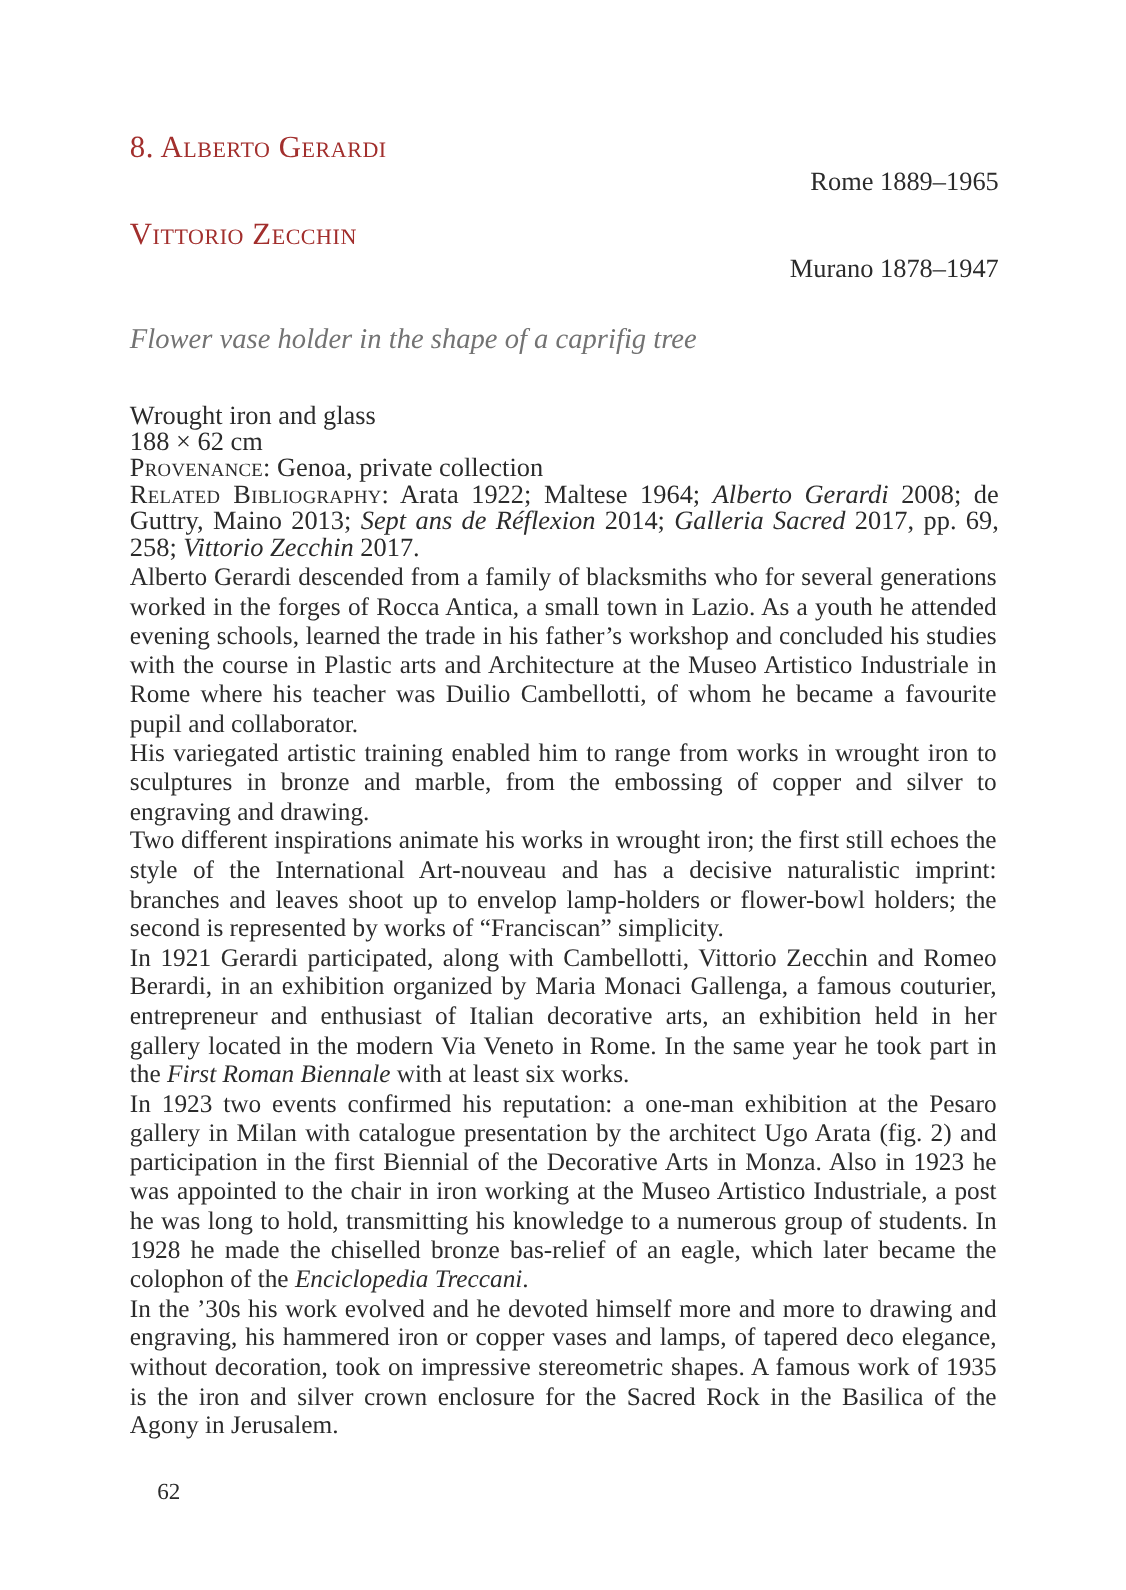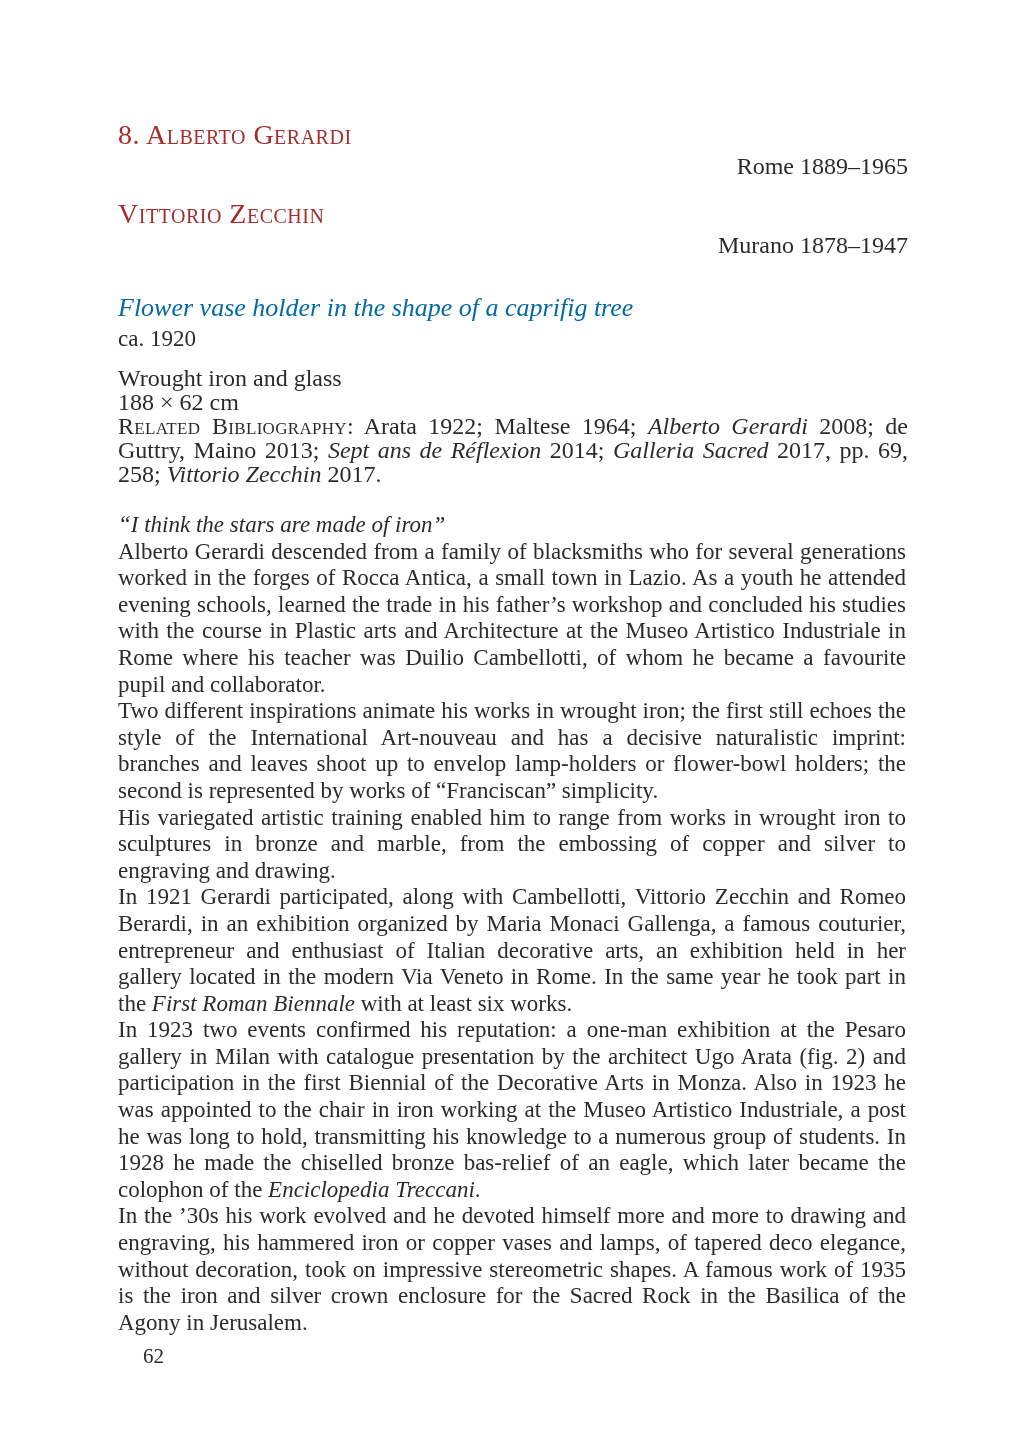--- a/index.html
+++ b/index.html
@@ -44,21 +44,21 @@
     left: 118px;
     top: 292px;
     width: 790px;
   }
   .work-title {
     margin: 0;
     font-size: 26px;
     line-height: 32px;
     font-style: italic;
     font-weight: normal;
-    color: #0369a1;
+    color: #737373;
   }
   .work-date {
     margin: 0;
     font-size: 23px;
     line-height: 30px;
   }
   .details-block {
     position: absolute;
     left: 118px;
     top: 366px;
@@ -96,34 +96,33 @@
 
   <div class="header-block">
     <h1 class="artist-name">8. Alberto Gerardi</h1>
     <p class="artist-dates">Rome 1889–1965</p>
     <h1 class="artist-name">Vittorio Zecchin</h1>
     <p class="artist-dates">Murano 1878–1947</p>
   </div>
 
   <div class="work-block">
     <h2 class="work-title">Flower vase holder in the shape of a caprifig tree</h2>
-    <p class="work-date">ca. 1920</p>
   </div>
 
   <div class="details-block">
     <p class="line">Wrought iron and glass</p>
     <p class="line">188 × 62 cm</p>
+    <p class="line"><span class="sc-label">Provenance</span><span>: Genoa, private collection</span></p>
     <p class="line"><span class="sc-label">Related Bibliography</span><span id="bibliography-runs"><span>: Arata 1922; Maltese 1964; </span><em>Alberto Gerardi</em><span> 2008; de Guttry, Maino 2013; </span><em>Sept ans de Réflexion</em><span> 2014; </span><em>Galleria Sacred</em><span> 2017, pp. 69, 258; </span><em>Vittorio Zecchin</em><span> 2017.</span></span></p>
   </div>
 
   <div class="body-block" id="body-paragraphs">
-      <p><em>“I think the stars are made of iron”</em></p>
       <p><span>Alberto Gerardi descended from a family of blacksmiths who for several generations worked in the forges of Rocca Antica, a small town in Lazio. As a youth he attended evening schools, learned the trade in his father’s workshop and concluded his studies with the course in Plastic arts and Architecture at the Museo Artistico Industriale in Rome where his teacher was Duilio Cambellotti, of whom he became a favourite pupil and collaborator.</span></p>
+      <p><span>His variegated artistic training enabled him to range from works in wrought iron to sculptures in bronze and marble, from the embossing of copper and silver to engraving and drawing.</span></p>
       <p><span>Two different inspirations animate his works in wrought iron; the first still echoes the style of the International Art-nouveau and has a decisive naturalistic imprint: branches and leaves shoot up to envelop lamp-holders or flower-bowl holders; the second is represented by works of “Franciscan” simplicity.</span></p>
-      <p><span>His variegated artistic training enabled him to range from works in wrought iron to sculptures in bronze and marble, from the embossing of copper and silver to engraving and drawing.</span></p>
       <p><span>In 1921 Gerardi participated, along with Cambellotti, Vittorio Zecchin and Romeo Berardi, in an exhibition organized by Maria Monaci Gallenga, a famous couturier, entrepreneur and enthusiast of Italian decorative arts, an exhibition held in her gallery located in the modern Via Veneto in Rome. In the same year he took part in the </span><em>First Roman Biennale</em><span> with at least six works.</span></p>
       <p><span>In 1923 two events confirmed his reputation: a one-man exhibition at the Pesaro gallery in Milan with catalogue presentation by the architect Ugo Arata (fig. 2) and participation in the first Biennial of the Decorative Arts in Monza. Also in 1923 he was appointed to the chair in iron working at the Museo Artistico Industriale, a post he was long to hold, transmitting his knowledge to a numerous group of students. In 1928 he made the chiselled bronze bas-relief of an eagle, which later became the colophon of the </span><em>Enciclopedia Treccani</em><span>.</span></p>
       <p><span>In the ’30s his work evolved and he devoted himself more and more to drawing and engraving, his hammered iron or copper vases and lamps, of tapered deco elegance, without decoration, took on impressive stereometric shapes. A famous work of 1935 is the iron and silver crown enclosure for the Sacred Rock in the Basilica of the Agony in Jerusalem.</span></p>
     </div>
 
   <div class="page-number">62</div>
 
 </div>
 
 </body></html>

